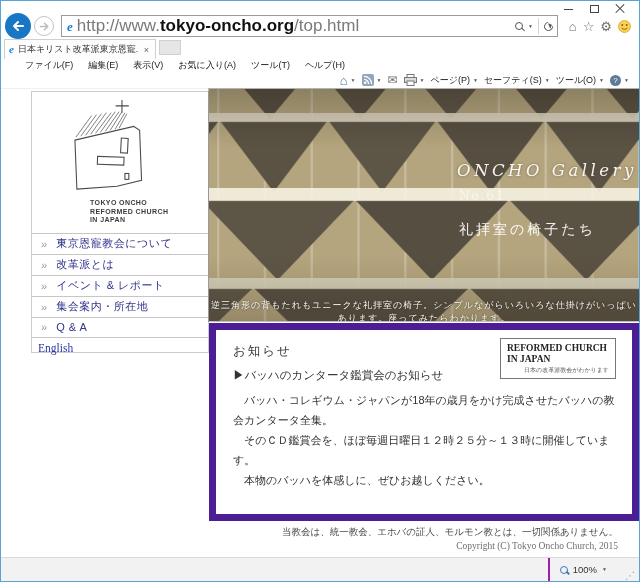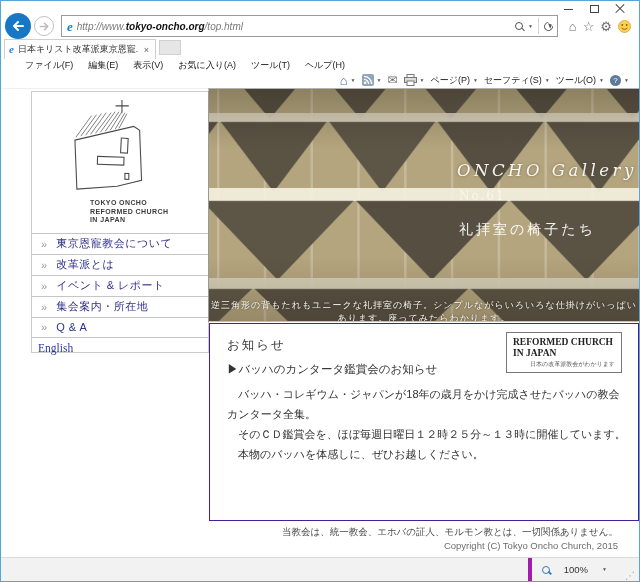--- a/index.html
+++ b/index.html
@@ -18,21 +18,21 @@
   .ic-close { position: relative; width: 10px; height: 10px; }
   .ic-close::before, .ic-close::after { content: ""; position: absolute; left: -1px; top: 4px; width: 12px; height: 1.2px; background: #444; }
   .ic-close::before { transform: rotate(45deg); } .ic-close::after { transform: rotate(-45deg); }
 
   .nav-row { margin-top: 12px; height: 26px; display: flex; align-items: center; padding: 0 8px 0 4px; gap: 3px; }
   .nav-btn { border-radius: 50%; display: flex; align-items: center; justify-content: center; flex: none; }
   .back { width: 26px; height: 26px; background: #1777c4; }
   .fwd  { width: 20px; height: 20px; background: #fff; border: 1px solid #c3c3c3; margin-right: 4px; }
   .url-box { flex: 1; height: 22px; border: 1px solid #9b9b9b; background: #fff; display: flex; align-items: center; padding: 0 2px 0 5px; gap: 4px; min-width: 0; }
   .ie-e { font-family: "Liberation Serif", serif; font-style: italic; font-weight: bold; color: #1b7fd9; font-size: 13px; line-height: 1; flex: none; }
-  .url-text { font-size: 10px; white-space: nowrap; overflow: hidden; flex: 1; font-style: italic; }
+  .url-text { font-size: 17px; white-space: nowrap; overflow: hidden; flex: 1; }
   .url-text .grey { color: #7a7a7a; } .url-text .dom { color: #111; font-weight: bold; }
   .url-tools { display: flex; align-items: center; gap: 5px; flex: none; padding-right: 2px; }
   .mag { width: 8px; height: 8px; border: 1.4px solid #555; border-radius: 50%; position: relative; display: inline-block; }
   .mag::after { content: ""; position: absolute; width: 4px; height: 1.4px; background: #555; right: -3.2px; bottom: -1px; transform: rotate(45deg); }
   .caret { font-size: 5px; color: #555; line-height: 1; }
   .vline { width: 1px; height: 16px; background: #d5d5d5; }
   .refresh { width: 9px; height: 9px; border: 1.4px solid #555; border-radius: 50%; border-top-color: transparent; position: relative; display: inline-block; transform: rotate(40deg); }
   .refresh::after { content: ""; position: absolute; top: -3px; right: -1px; border: 3px solid transparent; border-bottom-color: #555; transform: rotate(28deg); }
   .chrome-icons { display: flex; align-items: center; gap: 6px; margin-left: 8px; flex: none; }
   .glyph { font-size: 13px; color: #6f6f6f; line-height: 1; }
@@ -64,36 +64,36 @@
 
   .hero { position: absolute; left: 208px; top: 0; width: 430px; height: 232px; overflow: hidden; outline: 1px solid rgba(0,0,0,.25); }
   .hero::after { content: ""; position: absolute; inset: 0; pointer-events: none;
     background: linear-gradient(180deg, rgba(30,25,15,.26) 0%, rgba(0,0,0,0) 26%, rgba(0,0,0,0) 72%, rgba(50,40,25,.22) 100%); }
   .hero-ov { position: absolute; color: #fff; font-family: "DejaVu Serif", serif; z-index: 2; }
   .ov-title { left: 248px; top: 72px; font-size: 16.5px; letter-spacing: 3.5px; color: rgba(255,255,255,.93); text-shadow: 0 0 3px rgba(80,70,50,.6); font-style: italic; }
   .ov-no { left: 250px; top: 100px; font-size: 12px; letter-spacing: 2px; color: rgba(255,255,255,.55); }
   .ov-sub { left: 250px; top: 132px; font-size: 14px; letter-spacing: 3px; color: rgba(255,255,255,.92); }
   .ov-caption { left: 0; right: 0; top: 210px; text-align: center; font-size: 9px; letter-spacing: 1px; color: rgba(255,255,255,.95); text-shadow: 0 0 2px rgba(40,35,20,.8); }
 
-  .news { position: absolute; left: 208px; top: 234px; width: 430px; height: 198px; border: 1px solid #4c1d95; padding: 13px 12px 0 17px; }
+  .news { position: absolute; left: 208px; top: 234px; width: 430px; height: 198px; border: 7px solid #4c1d95; padding: 13px 12px 0 17px; }
   .news-heading { font-size: 12.5px; color: #3a3a3a; letter-spacing: 2px; }
   .badge { position: absolute; top: 8px; right: 16px; width: 116px; border: 1px solid #777; background: #fff; padding: 4px 6px 3px; }
   .badge-line { font-family: "Liberation Serif", serif; font-size: 9.5px; font-weight: bold; color: #222; line-height: 10.5px; }
   .badge-sub { font-size: 6px; color: #555; text-align: right; margin-top: 2px; }
   .news-item-title { margin-top: 8px; font-size: 11.5px; color: #333; }
   .news-body { margin-top: 7px; }
   .news-line { font-size: 11px; color: #333; line-height: 20px; }
   .news-item2 { margin-top: 38px; font-size: 11.5px; color: #333; }
   .page-footer { position: absolute; right: 21px; top: 436px; text-align: right; }
   .footer-note { font-size: 9.5px; color: #4a4a4a; line-height: 14px; }
-  .footer-copy { font-size: 9.5px; color: #6e6e6e; line-height: 14px; }
+  .footer-copy { font-size: 9.5px; color: #6e6e6e; line-height: 14px; font-family: Liberation Serif, serif; }
 
   
   .statusbar { height: 24px; flex: none; background: #f2f2f2; border-top: 1px solid #dadada; display: flex; align-items: center; justify-content: flex-end; padding-right: 4px; gap: 8px; }
-  .zoom-ctl { display: flex; align-items: center; gap: 14px; border-left: 4px solid #a21caf; padding: 0 10px; height: 100%; }
+  .zoom-ctl { display: flex; align-items: center; gap: 5px; border-left: 2px solid #a21caf; padding: 0 10px; height: 100%; }
   .zmag { width: 8px; height: 8px; border: 1.5px solid #3f7ab8; border-radius: 50%; position: relative; display: inline-block; }
   .zmag::after { content: ""; position: absolute; width: 4px; height: 1.5px; background: #3f7ab8; right: -3.4px; bottom: -1.2px; transform: rotate(45deg); }
   .zoom-label { font-size: 9.5px; color: #333; }
   .grip { font-size: 10px; color: #a3a3a3; line-height: 1; align-self: flex-end; }
 </style>
 </head>
 <body>
 
 <div class="window">
   <div class="chrome">

